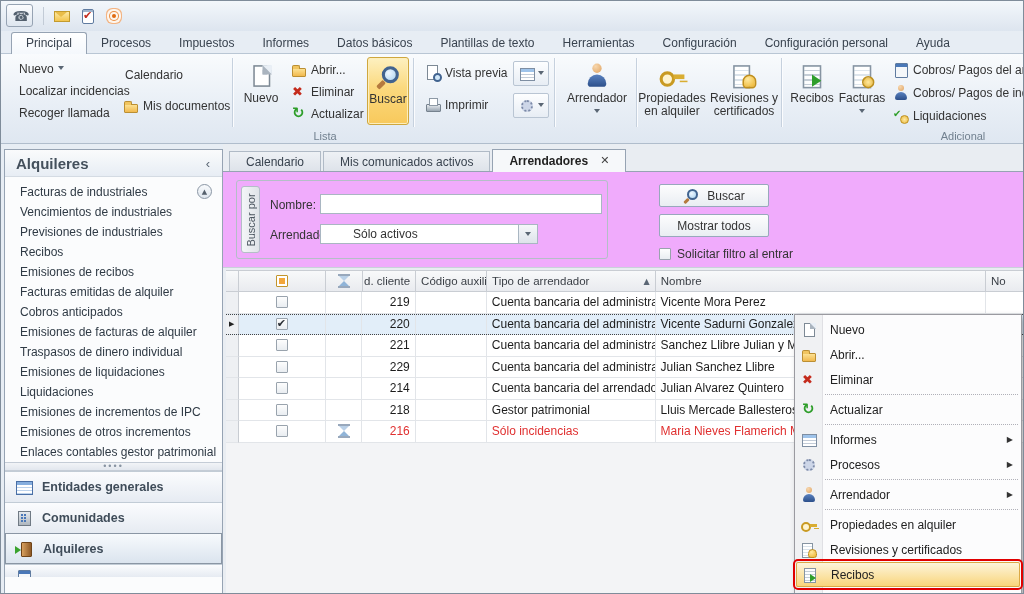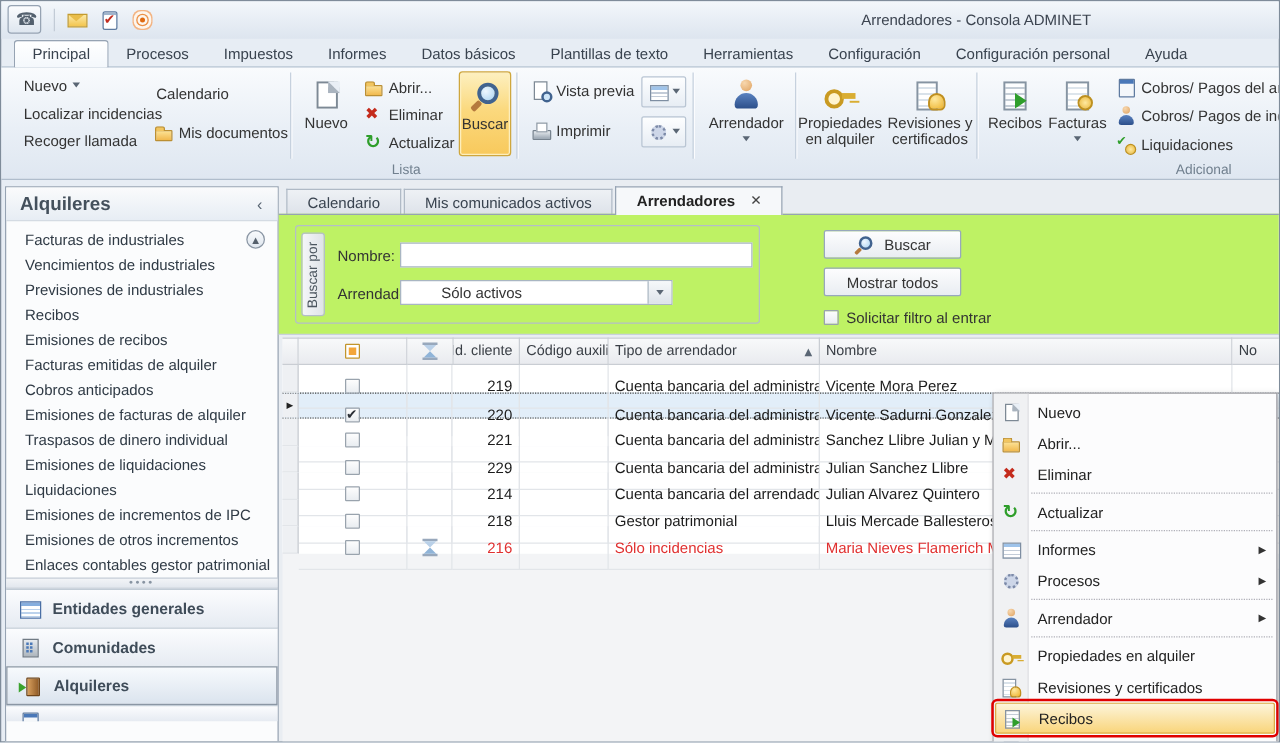--- a/index.html
+++ b/index.html
@@ -138,21 +138,21 @@
 
   
   .doctabs{left:228px;top:148px;height:23px;display:flex;align-items:flex-end;gap:2px;}
   .dtab{height:21px;line-height:20px;padding:0 16px;background:linear-gradient(#eef1f5,#dde2e9);
     border:1px solid #b0bac6;border-bottom:none;color:#39434f;white-space:nowrap;}
   .dtab.active{height:23px;background:#f6f8fa;font-weight:bold;color:#222;border-color:#96a3b3;
     display:flex;align-items:center;gap:12px;position:relative;z-index:2;}
   .dtab .closex{font-family:"DejaVu Sans",sans-serif;font-size:11px;color:#444;font-weight:bold;}
 
   
-  .filterpanel{left:222px;top:170px;width:802px;height:97px;background:#bef264;border-top:1px solid #96a3b3;}
+  .filterpanel{left:222px;top:170px;width:802px;height:97px;background:#f0abfc;border-top:1px solid #96a3b3;}
   .fsep{left:222px;top:266px;width:802px;height:1px;background:#c9d1da;}
   .groupbox{position:absolute;left:13px;top:8px;width:372px;height:79px;border:1px solid #b4bec8;border-radius:3px;}
   .vtab{position:absolute;left:4px;top:5px;bottom:5px;width:19px;border:1px solid #b4bec8;border-radius:3px;
     background:linear-gradient(90deg,#f4f6f8,#dfe3e8);display:flex;align-items:center;justify-content:center;}
   .vtab span{transform:rotate(-90deg);white-space:nowrap;font-size:11px;color:#4c5660;}
   .flabel{position:absolute;color:#333;}
   .finput{position:absolute;height:20px;border:1px solid #a9b6c2;background:#fff;font:12px "Liberation Sans",sans-serif;padding:0 4px;}
   .fcombo{position:absolute;height:20px;border:1px solid #a9b6c2;background:#fff;display:flex;align-items:center;}
   .fcombo .cval{flex:1;padding-left:5px;margin-left:27px;}
   .fcombo .carr{width:19px;height:100%;border-left:1px solid #a9b6c2;background:linear-gradient(#f6f8fa,#dde3ea);
@@ -164,21 +164,21 @@
   
   .grid{left:225px;top:269px;width:799px;height:325px;background:#f3f4f6;}
   .ghead{display:flex;height:22px;}
   .gh{border-right:1px solid #c9cdd3;border-top:1px solid #c9cdd3;border-bottom:1px solid #c9cdd3;
     background:linear-gradient(#f8f9fa,#e9ebef);display:flex;align-items:center;padding:0 5px;
     font-size:11.5px;color:#3a3f46;white-space:nowrap;overflow:hidden;}
   .gh .sort{margin-left:auto;font-size:8px;color:#5a6674;font-family:"DejaVu Sans",sans-serif;}
   .grow{display:flex;height:21.5px;background:#fff;}
   .grow.selected{background:#e2eef9;border-top:1px dotted #444;border-bottom:1px dotted #444;}
   .gc{border-right:1px solid #e2e5e9;border-bottom:1px solid #e2e5e9;display:flex;align-items:center;
-    padding:17px 5px;white-space:nowrap;overflow:hidden;color:#1c1c1c;}
+    padding:4px 5px;white-space:nowrap;overflow:hidden;color:#1c1c1c;}
   .grow.selected .gc{border-bottom:none;}
   .gc.ind{background:#eef0f3;border-right:1px solid #c8ccd2;padding:0;justify-content:center;
     font-size:7px;color:#222;font-family:"DejaVu Sans",sans-serif;}
   .gc.center{justify-content:center;}
   .gc.right{justify-content:flex-end;}
   .grow.alert .gc.txt{color:#e03030;}
 
   
   .ctxmenu{left:793px;top:313px;width:228px;background:#fcfcfd;border:1px solid #9a9aa0;
     box-shadow:3px 3px 6px rgba(0,0,0,.3);padding:2px 0;}
@@ -199,21 +199,20 @@
   <div class="abs titlebar">
     <div class="qat" id="qat">
         <div class="appbox">
           <span class="ico ico-phone"></span>
         </div>
         <span class="qsep"></span>
         <div><span class="ico ico-mail"></span></div>
         <div><span class="ico ico-tasks"></span></div>
         <div><span class="ico ico-broadcast"></span></div>
       </div>
-    <div class="wtitle">Arrendadores - Consola ADMINET</div>
   </div>
 
   <div class="abs tabstrip" id="ribbon-tabs">
       <div class="rtab active">Principal</div>
       <div class="rtab">Procesos</div>
       <div class="rtab">Impuestos</div>
       <div class="rtab">Informes</div>
       <div class="rtab">Datos básicos</div>
       <div class="rtab">Plantillas de texto</div>
       <div class="rtab">Herramientas</div>

